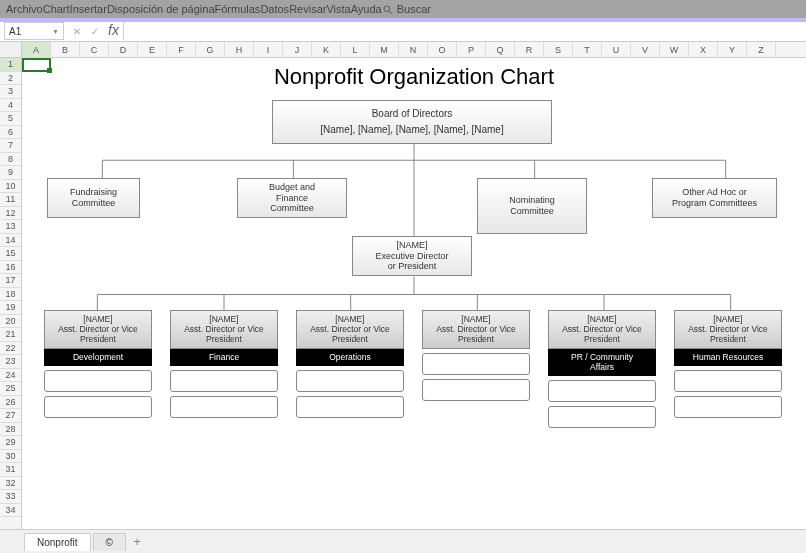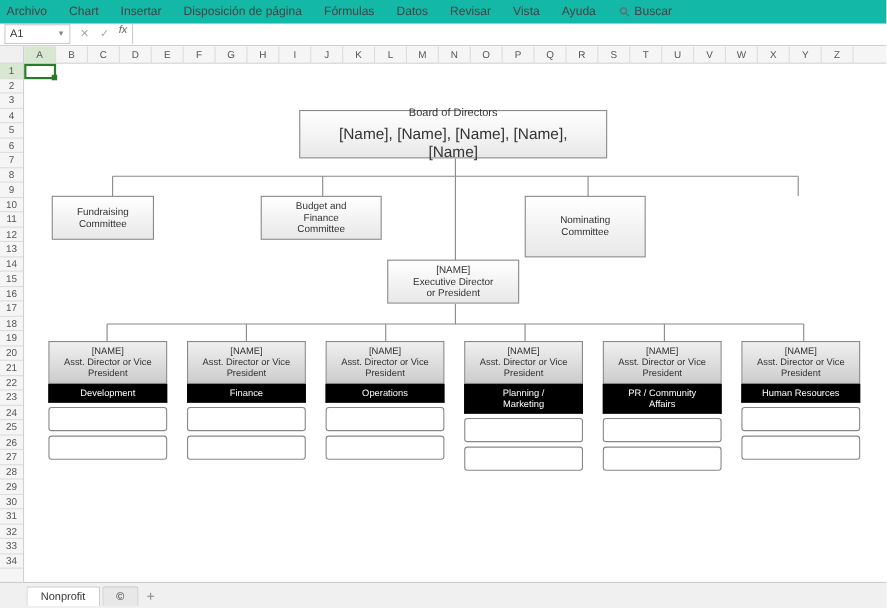--- a/index.html
+++ b/index.html
@@ -1,25 +1,25 @@
 <!DOCTYPE html>
 <html><head>
 <meta charset="utf-8">
 <style>
 *{box-sizing:border-box;margin:0;padding:0;font-family:Arial,sans-serif}
 body{width:806px;height:553px;background:#fff;overflow:hidden;font-size:11px;color:#333;position:relative}
-.menubar{height:22px;background:#14b8a6;display:flex;align-items:center;padding:0 6px;gap:20px;border-bottom:1px solid #c4b5fd}
+.menubar{height:22px;background:#a3a3a3;display:flex;align-items:center;padding:0 6px;gap:0;border-bottom:4px solid #c4b5fd}
 .menubar span{font-size:11px;color:#444;cursor:pointer}
 .search-wrap{display:flex;align-items:center;gap:4px}
 .search-icon{width:11px;height:11px}
 .formula-bar{height:20px;display:flex;align-items:flex-start;border-bottom:1px solid #ccc;background:#fff}
 .namebox{width:60px;height:18px;border:1px solid #ccc;padding:0 4px;font-size:10px;display:flex;align-items:center;justify-content:space-between;margin:0 4px}
 .chev{font-size:7px;color:#888}
 .fb-btn{width:18px;height:18px;display:flex;align-items:center;justify-content:center;color:#aaa;font-size:10px}
-.fx{font-style:italic;font-size:10px;color:#666;padding:0 4px}
+.fx{font-style:italic;font-size:14px;color:#666;padding:0 4px}
 .fb-input{flex:1;height:18px;border-left:1px solid #ccc;padding:0 4px;font-size:10px}
 .grid-area{position:relative;width:806px;height:487px;overflow:hidden}
 .col-headers{position:absolute;top:0;left:22px;right:0;height:16px;display:flex;background:#f5f5f5;border-bottom:1px solid #ccc}
 .col-h{width:29px;height:16px;border-right:1px solid #ddd;display:flex;align-items:center;justify-content:center;font-size:9px;color:#555}
 .col-h.sel{background:#d8e8d0}
 .row-headers{position:absolute;top:16px;left:0;width:22px;bottom:0;background:#f5f5f5;border-right:1px solid #ccc}
 .row-h{height:13.5px;border-bottom:1px solid #ddd;display:flex;align-items:center;justify-content:center;font-size:9px;color:#555}
 .row-h.sel{background:#d8e8d0}
 .corner{position:absolute;top:0;left:0;width:22px;height:16px;background:#f0f0f0;border-right:1px solid #ccc;border-bottom:1px solid #ccc}
 .cells{position:absolute;top:16px;left:22px;right:0;bottom:0;background:#fff}
@@ -135,20 +135,21 @@
       <div class="row-h">29</div>
       <div class="row-h">30</div>
       <div class="row-h">31</div>
       <div class="row-h">32</div>
       <div class="row-h">33</div>
       <div class="row-h">34</div>
     </div>
   <div class="cells">
     <div class="sel-cell"></div>
     <div class="chart">
+      <div class="title">Nonprofit Organization Chart</div>
 
       <svg class="lines" viewBox="0 0 760 470" preserveAspectRatio="none">
         <line x1="380" y1="86" x2="380" y2="102"></line>
         <line x1="70" y1="102" x2="690" y2="102"></line>
         <line x1="70" y1="102" x2="70" y2="120"></line>
         <line x1="260" y1="102" x2="260" y2="120"></line>
         <line x1="500" y1="102" x2="500" y2="120"></line>
         <line x1="690" y1="102" x2="690" y2="120"></line>
         <line x1="380" y1="102" x2="380" y2="178"></line>
         <line x1="380" y1="218" x2="380" y2="236"></line>
@@ -156,31 +157,34 @@
         <line x1="65" y1="236" x2="65" y2="252"></line>
         <line x1="191" y1="236" x2="191" y2="252"></line>
         <line x1="317" y1="236" x2="317" y2="252"></line>
         <line x1="443" y1="236" x2="443" y2="252"></line>
         <line x1="569" y1="236" x2="569" y2="252"></line>
         <line x1="695" y1="236" x2="695" y2="252"></line>
       </svg>
 
       <div class="box" style="top:42px;left:240px;width:280px;height:44px">
         <div class="t" style="font-size:10px">Board of Directors</div>
-        <div style="font-size:14px;margin-top:4px">[Name], [Name], [Name], [Name], [Name]</div>
+        <div style="font-size:10px;margin-top:4px">[Name], [Name], [Name], [Name], [Name]</div>
       </div>
 
       <div class="box" style="top:120px;left:15px;width:93px;height:40px">
           <span>Fundraising Committee</span>
         </div>
       <div class="box" style="top:120px;left:205px;width:110px;height:40px">
           <span>Budget and Finance Committee</span>
         </div>
       <div class="box" style="top:120px;left:445px;width:110px;height:56px">
           <span>Nominating Committee</span>
+        </div>
+      <div class="box" style="top:120px;left:620px;width:125px;height:40px">
+          <span>Other Ad Hoc or Program Committees</span>
         </div>
 
       <div class="box" style="top:178px;left:320px;width:120px;height:40px">
         <div>[NAME]</div>
         <div>Executive Director or President</div>
       </div>
 
       <div id="depts">
           <div class="dept-box" style="top: 252px; left: 12px; width: 108px;">
             <div class="dept-head">[NAME]<br>Asst. Director or Vice President</div>
@@ -195,21 +199,20 @@
             <div class="slot"></div>
           </div>
           <div class="dept-box" style="top: 252px; left: 264px; width: 108px;">
             <div class="dept-head">[NAME]<br>Asst. Director or Vice President</div>
             <div class="dept-label">Operations</div>
             <div class="slot"></div>
             <div class="slot"></div>
           </div>
           <div class="dept-box" style="top: 252px; left: 390px; width: 108px;">
             <div class="dept-head">[NAME]<br>Asst. Director or Vice President</div>
-            <div class="dept-label">Planning / Marketing</div>
             <div class="slot"></div>
             <div class="slot"></div>
           </div>
           <div class="dept-box" style="top: 252px; left: 516px; width: 108px;">
             <div class="dept-head">[NAME]<br>Asst. Director or Vice President</div>
             <div class="dept-label">PR / Community Affairs</div>
             <div class="slot"></div>
             <div class="slot"></div>
           </div>
           <div class="dept-box" style="top: 252px; left: 642px; width: 108px;">

